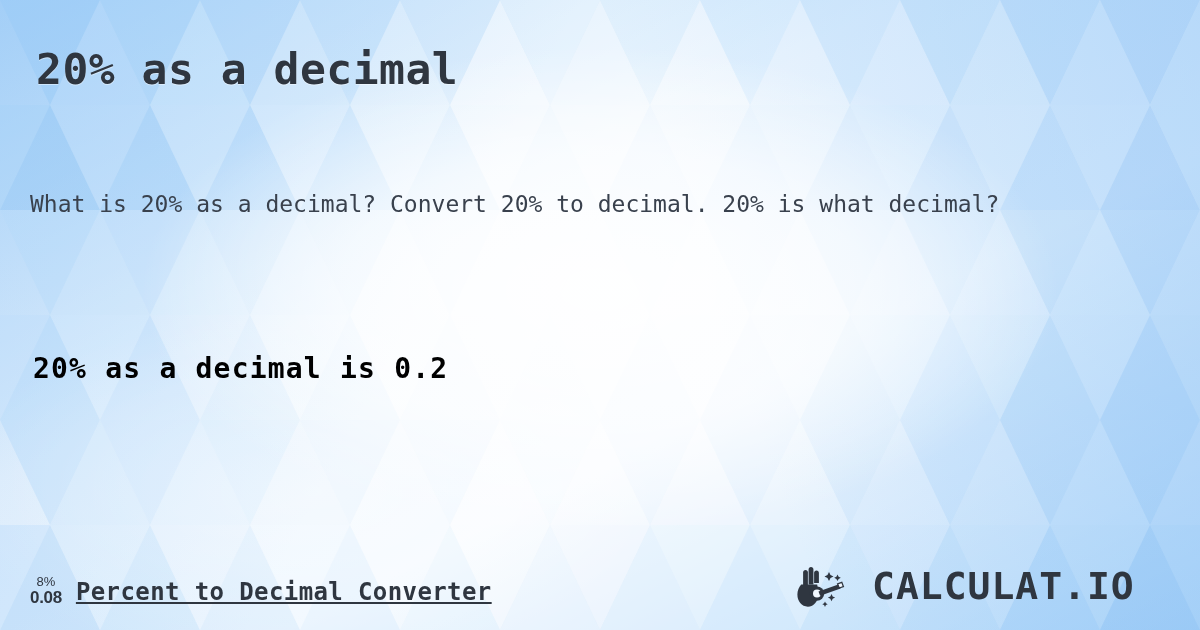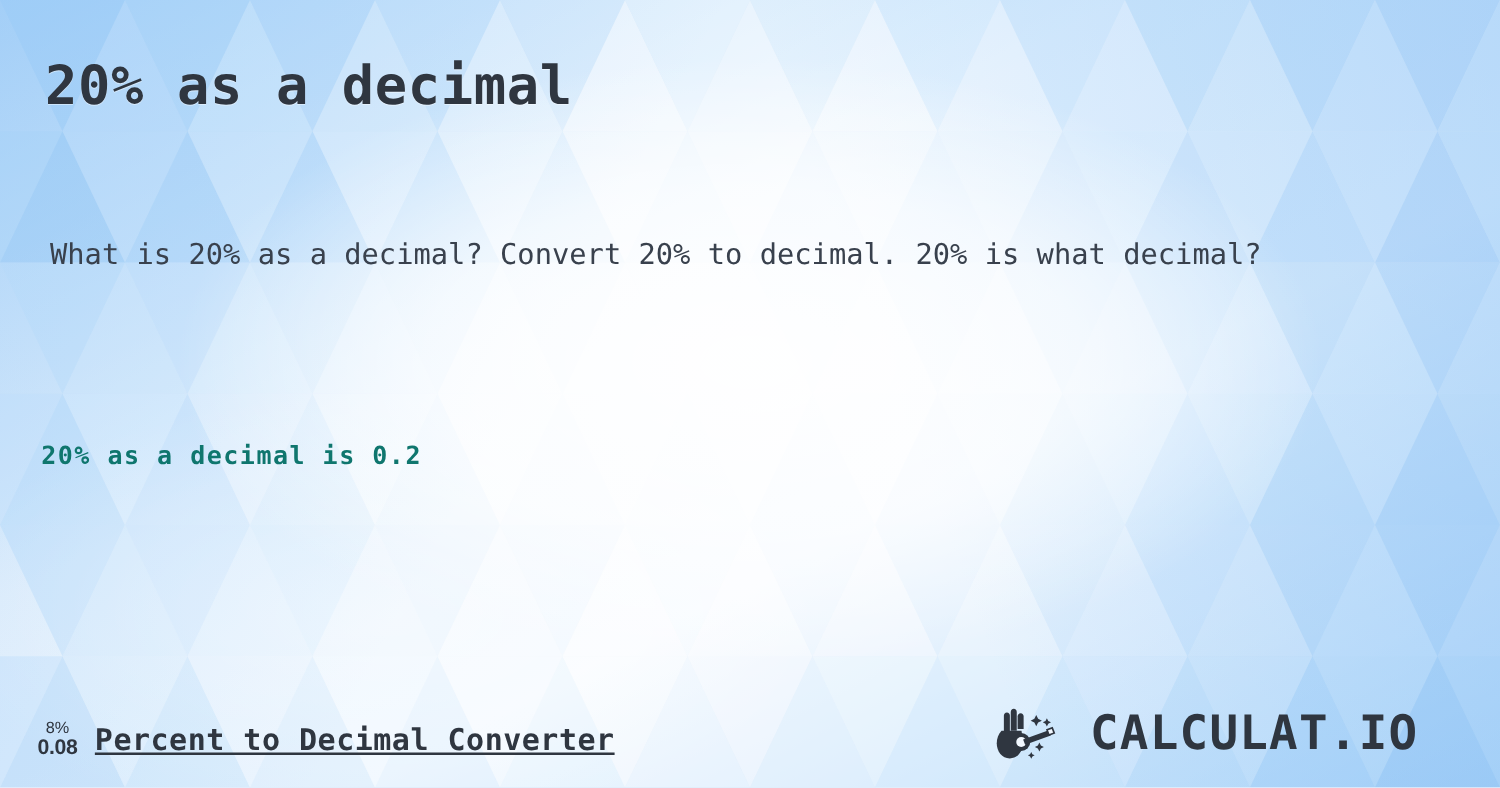--- a/index.html
+++ b/index.html
@@ -61,37 +61,37 @@
     font-size: 43px;
     font-weight: 700;
     letter-spacing: 0.5px;
     color: #2f3640;
     white-space: nowrap;
     text-shadow: 0 1px 0 rgba(255,255,255,0.45);
   }
 
   #description {
     position: absolute;
-    left: 40px;
+    left: 30px;
     top: 185px;
     width: 1090px;
     font-size: 23px;
     line-height: 38px;
     color: #39414d;
     letter-spacing: 0px;
   }
 
   #answer {
     position: absolute;
     left: 33px;
     top: 352px;
-    font-size: 20px;
+    font-size: 28px;
     font-weight: 700;
     letter-spacing: 1.2px;
-    color: #0f766e;
+    color: #000000;
     white-space: nowrap;
   }
 
   
   #footer {
     position: absolute;
     left: 0;
     bottom: 0;
     width: 1200px;
     height: 88px;

